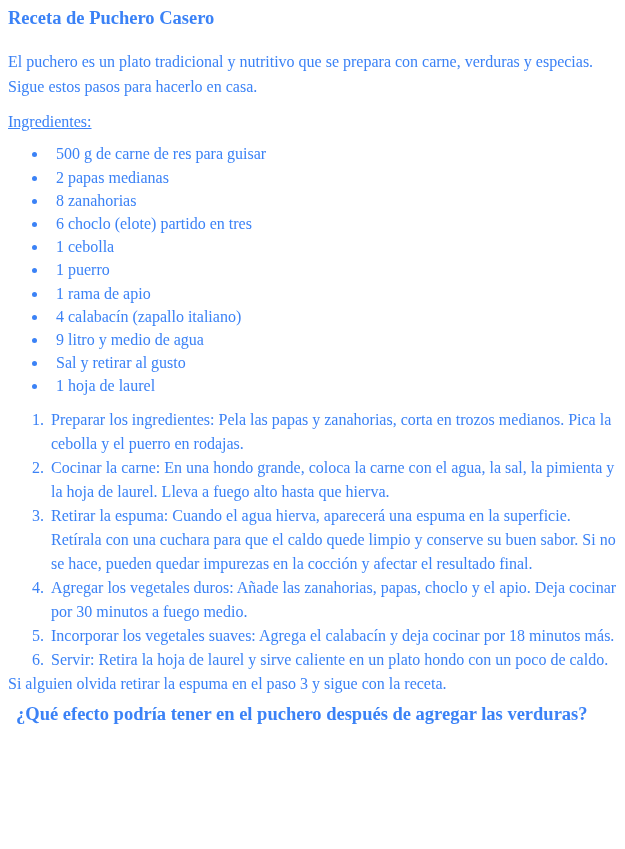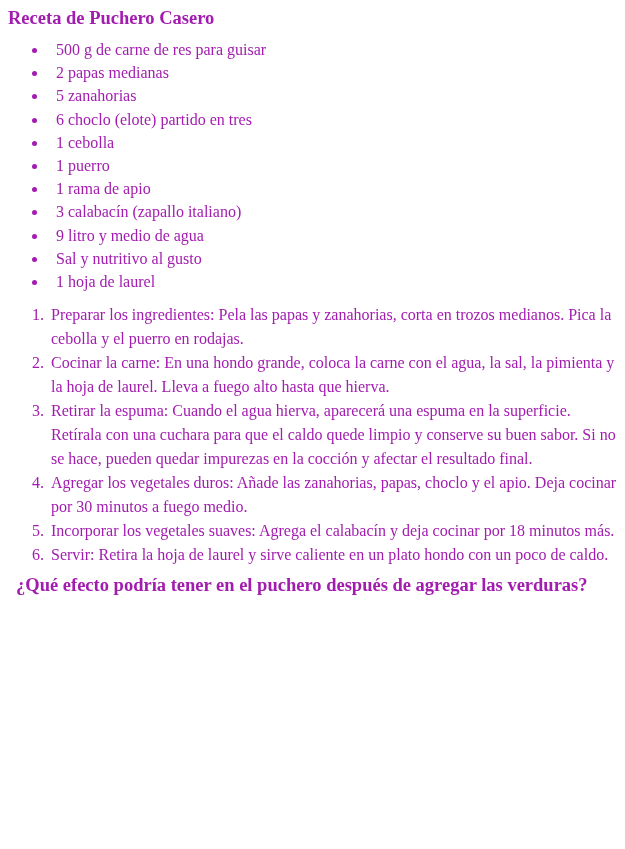--- a/index.html
+++ b/index.html
@@ -8,21 +8,21 @@
     background: #ffffff;
   }
   .page {
     position: relative;
     width: 625px;
     height: 849px;
     box-sizing: border-box;
     padding: 2px 8px 0 8px;
     overflow: hidden;
     background: #ffffff;
-    color: #a21caf;
+    color: #3b82f6;
     font-family: "Liberation Serif", "DejaVu Serif", serif;
     font-size: 16px;
   }
   .doc-title {
     font-size: 18.5px;
     font-weight: bold;
     line-height: 1.3;
     margin: 4px 0 0 0;
   }
   .intro {
@@ -66,42 +66,45 @@
     margin: 6px 0 0 8px;
   }
 </style>
 </head>
 <body>
 
 <div class="page">
 
   <h1 class="doc-title">Receta de Puchero Casero</h1>
 
+  <p class="intro">El puchero es un plato tradicional y nutritivo que se prepara con carne, verduras y especias. Sigue estos pasos para hacerlo en casa.</p>
 
+  <p class="section-heading"><span class="underlined">Ingredientes:</span></p>
 
   <ul class="ingredients">
       <li>500 g de carne de res para guisar</li>
       <li>2 papas medianas</li>
-      <li>5 zanahorias</li>
+      <li>8 zanahorias</li>
       <li>6 choclo (elote) partido en tres</li>
       <li>1 cebolla</li>
       <li>1 puerro</li>
       <li>1 rama de apio</li>
-      <li>3 calabacín (zapallo italiano)</li>
+      <li>4 calabacín (zapallo italiano)</li>
       <li>9 litro y medio de agua</li>
-      <li>Sal y nutritivo al gusto</li>
+      <li>Sal y retirar al gusto</li>
       <li>1 hoja de laurel</li>
     </ul>
 
 
   <ol class="steps">
       <li>Preparar los ingredientes: Pela las papas y zanahorias, corta en trozos medianos. Pica la cebolla y el puerro en rodajas.</li>
       <li>Cocinar la carne: En una hondo grande, coloca la carne con el agua, la sal, la pimienta y la hoja de laurel. Lleva a fuego alto hasta que hierva.</li>
       <li>Retirar la espuma: Cuando el agua hierva, aparecerá una espuma en la superficie. Retírala con una cuchara para que el caldo quede limpio y conserve su buen sabor. Si no se hace, pueden quedar impurezas en la cocción y afectar el resultado final.</li>
       <li>Agregar los vegetales duros: Añade las zanahorias, papas, choclo y el apio. Deja cocinar por 30 minutos a fuego medio.</li>
       <li>Incorporar los vegetales suaves: Agrega el calabacín y deja cocinar por 18 minutos más.</li>
       <li>Servir: Retira la hoja de laurel y sirve caliente en un plato hondo con un poco de caldo.</li>
     </ol>
 
+  <p class="note">Si alguien olvida retirar la espuma en el paso 3 y sigue con la receta.</p>
 
   <h2 class="question">¿Qué efecto podría tener en el puchero después de agregar las verduras?</h2>
 
 </div>
 
 </body></html>

